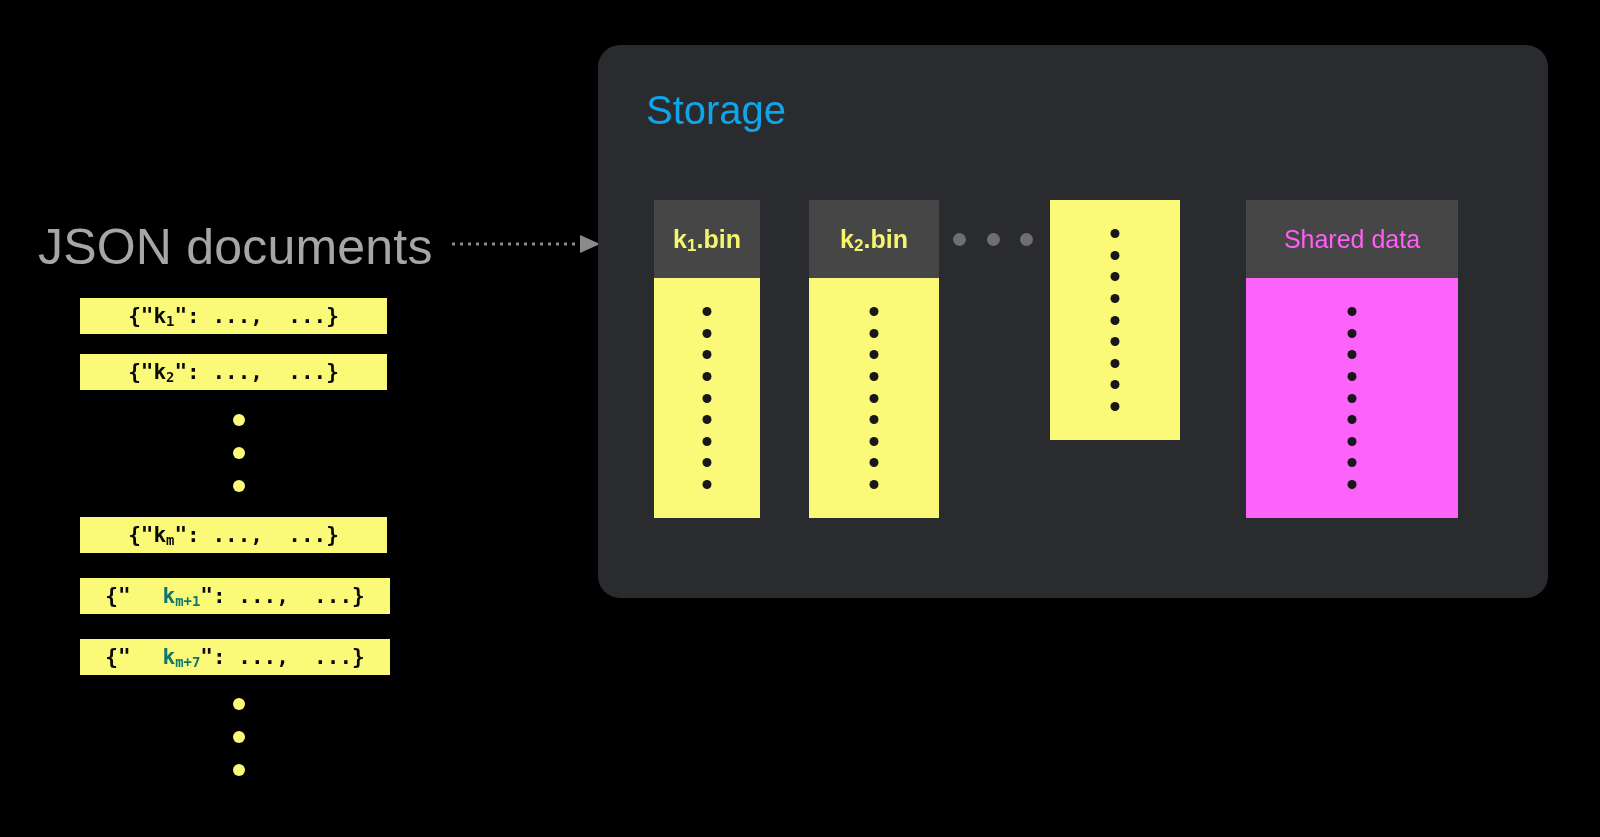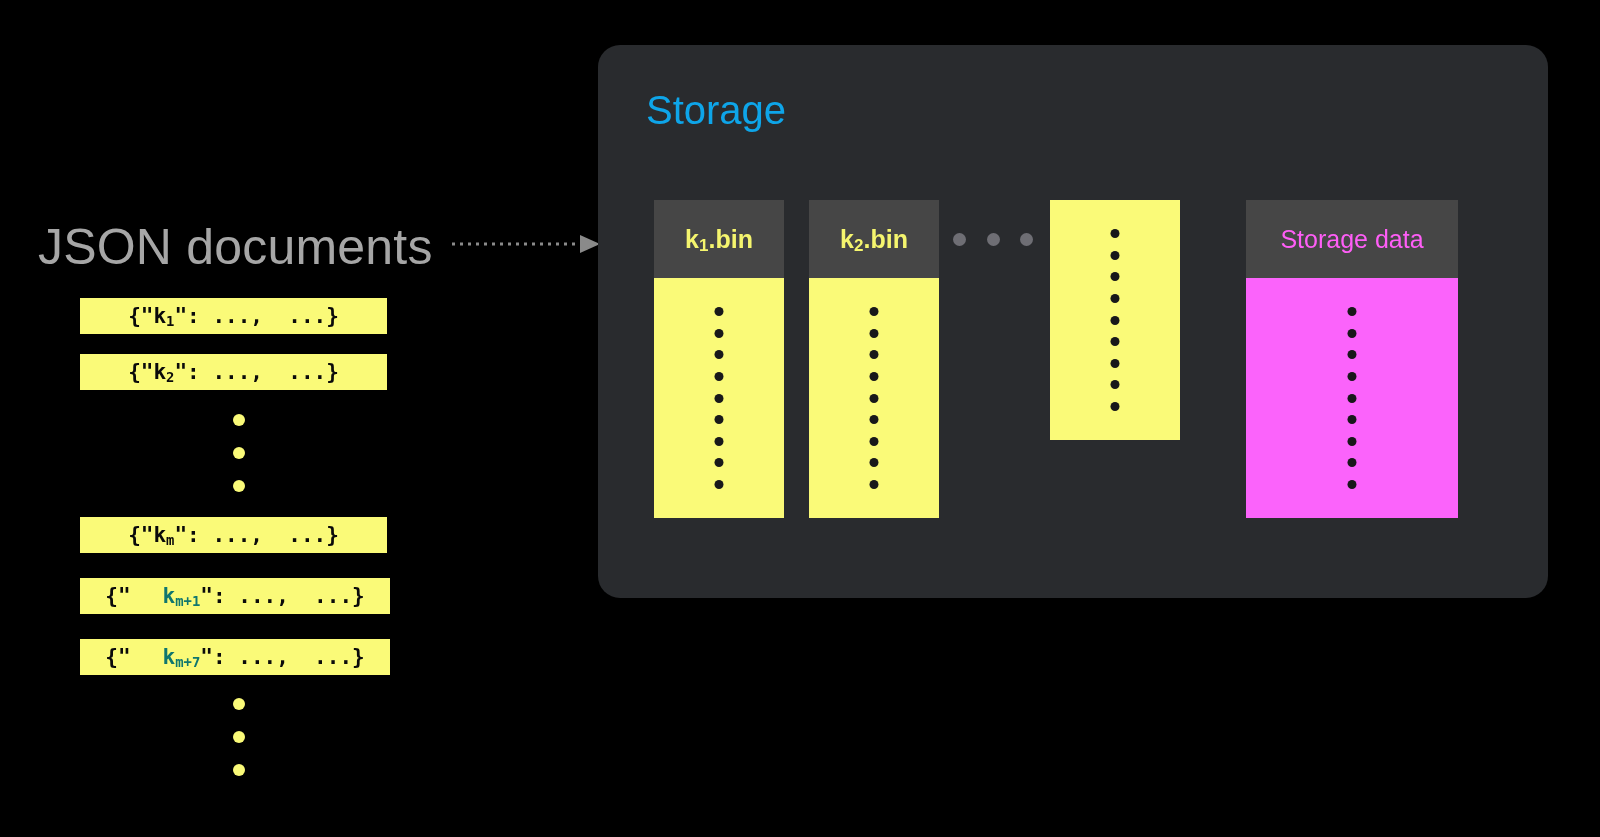--- a/index.html
+++ b/index.html
@@ -183,21 +183,21 @@
     justify-content: space-between;
     height: 182px;
   }
   .bin-body .bin-dots .dot {
     width: 9px;
     height: 9px;
     border-radius: 50%;
     background: #18181a;
   }
 
-  #bin-1 { left: 56px; width: 130px; }
+  #bin-1 { left: 56px; width: 106px; }
   #bin-2 { left: 211px; width: 130px; }
   #bin-m { left: 452px; width: 130px; }
   #bin-shared { left: 648px; width: 212px; }
 
   #bins-ellipsis {
     position: absolute;
     left: 355px;
     top: 188px;
     width: 80px;
     display: flex;
@@ -315,21 +315,21 @@
         <span class="dot"></span>
         <span class="dot"></span>
         <span class="dot"></span>
         <span class="dot"></span>
       </div>
     </div>
   </div>
 
   <div class="bin shared" id="bin-shared">
     <div class="bin-header">
-      <span class="bin-label"><span>Storage data</span><sub></sub><span></span></span>
+      <span class="bin-label"><span>Shared data</span><sub></sub><span></span></span>
     </div>
     <div class="bin-body">
       <div class="bin-dots">
         <span class="dot"></span>
         <span class="dot"></span>
         <span class="dot"></span>
         <span class="dot"></span>
         <span class="dot"></span>
         <span class="dot"></span>
         <span class="dot"></span>

